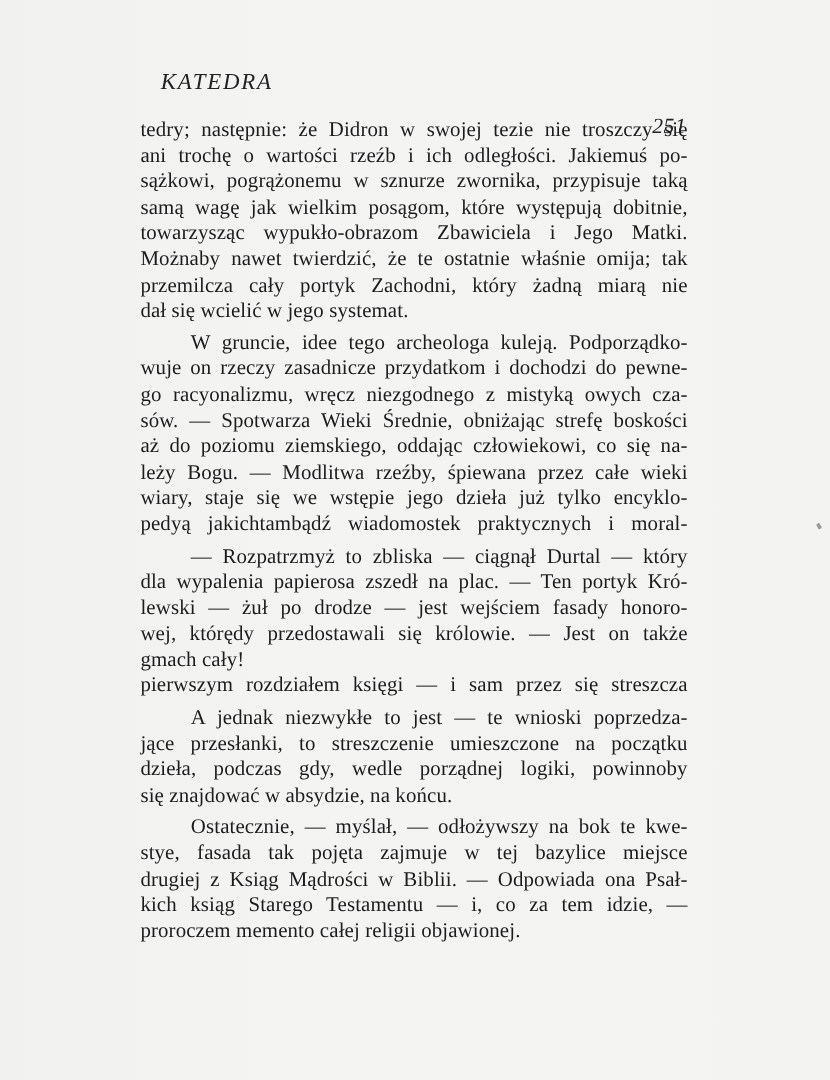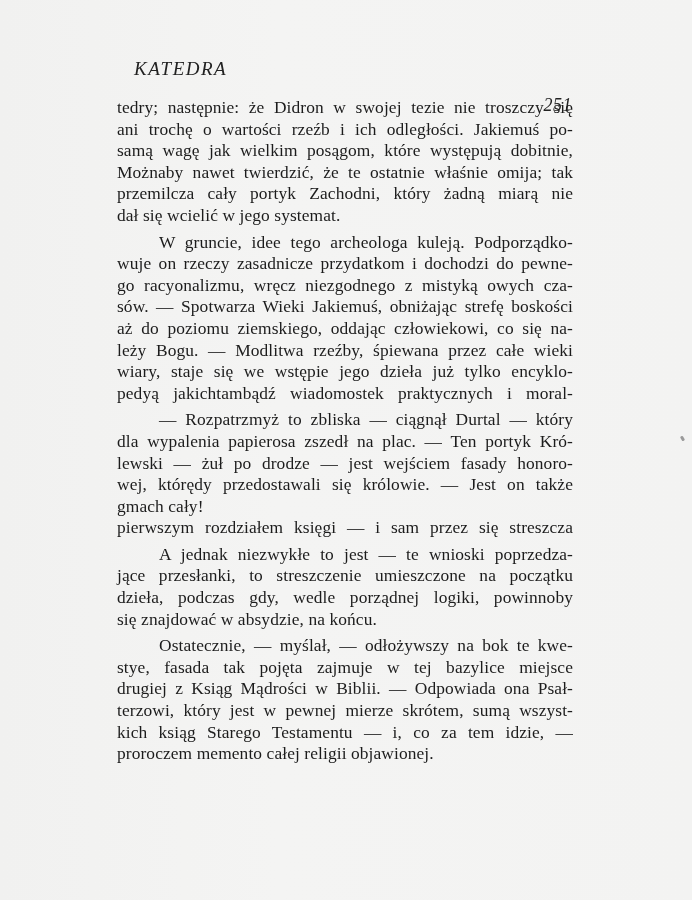--- a/index.html
+++ b/index.html
@@ -88,31 +88,33 @@
 <div class="page">
   <div class="running-head">
     <span class="running-title">KATEDRA</span>
     <span class="page-number">251</span>
   </div>
 
   <div class="body-text" id="body-text">
       <div>
         <span class="line">tedry; następnie: że Didron w swojej tezie nie troszczy się</span>
         <span class="line">ani trochę o wartości rzeźb i ich odległości. Jakiemuś po-</span>
+        <span class="line">sążkowi, pogrążonemu w sznurze zwornika, przypisuje taką</span>
         <span class="line">samą wagę jak wielkim posągom, które występują dobitnie,</span>
+        <span class="line">towarzysząc wypukło-obrazom Zbawiciela i Jego Matki.</span>
         <span class="line">Możnaby nawet twierdzić, że te ostatnie właśnie omija; tak</span>
         <span class="line">przemilcza cały portyk Zachodni, który żadną miarą nie</span>
         <span class="line last">dał się wcielić w jego systemat.</span>
       </div>
       <span class="para-gap"></span>
       <div>
         <span class="line indent">W gruncie, idee tego archeologa kuleją. Podporządko-</span>
         <span class="line">wuje on rzeczy zasadnicze przydatkom i dochodzi do pewne-</span>
         <span class="line">go racyonalizmu, wręcz niezgodnego z mistyką owych cza-</span>
-        <span class="line">sów. — Spotwarza Wieki Jakiemuś, obniżając strefę boskości</span>
+        <span class="line">sów. — Spotwarza Wieki Średnie, obniżając strefę boskości</span>
         <span class="line">aż do poziomu ziemskiego, oddając człowiekowi, co się na-</span>
         <span class="line">leży Bogu. — Modlitwa rzeźby, śpiewana przez całe wieki</span>
         <span class="line">wiary, staje się we wstępie jego dzieła już tylko encyklo-</span>
         <span class="line">pedyą jakichtambądź wiadomostek praktycznych i moral-</span>
       </div>
       <span class="para-gap"></span>
       <div>
         <span class="line indent">— Rozpatrzmyż to zbliska — ciągnął Durtal — który</span>
         <span class="line">dla wypalenia papierosa zszedł na plac. — Ten portyk Kró-</span>
         <span class="line">lewski — żuł po drodze — jest wejściem fasady honoro-</span>
@@ -125,20 +127,19 @@
         <span class="line indent">A jednak niezwykłe to jest — te wnioski poprzedza-</span>
         <span class="line">jące przesłanki, to streszczenie umieszczone na początku</span>
         <span class="line">dzieła, podczas gdy, wedle porządnej logiki, powinnoby</span>
         <span class="line last">się znajdować w absydzie, na końcu.</span>
       </div>
       <span class="para-gap"></span>
       <div>
         <span class="line indent">Ostatecznie, — myślał, — odłożywszy na bok te kwe-</span>
         <span class="line">stye, fasada tak pojęta zajmuje w tej bazylice miejsce</span>
         <span class="line">drugiej z Ksiąg Mądrości w Biblii. — Odpowiada ona Psał-</span>
-        <span class="line">terzowi, który jest w pewnej mierze skrótem, sumą wszyst-</span>
         <span class="line">kich ksiąg Starego Testamentu — i, co za tem idzie, —</span>
         <span class="line last">proroczem memento całej religii objawionej.</span>
       </div>
     </div>
 
   <span class="speck" style="left:681px; top:436px;"></span>
 </div>
 
 </body></html>

